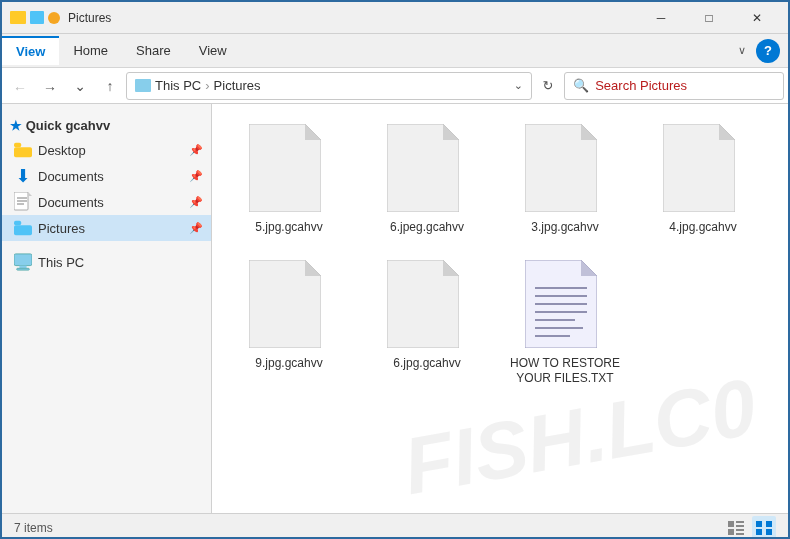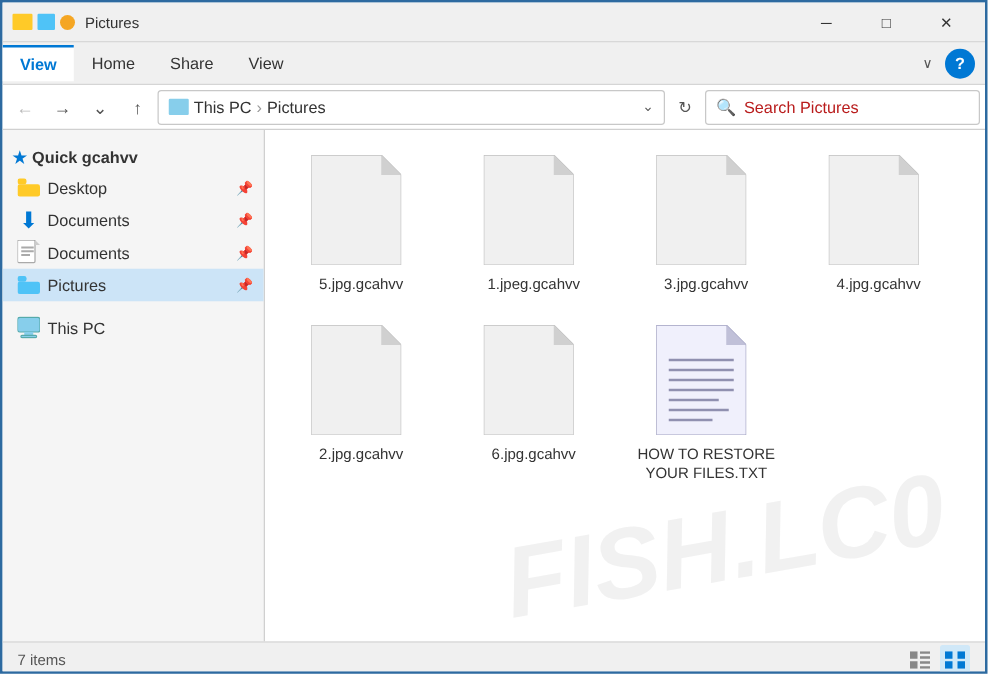--- a/index.html
+++ b/index.html
@@ -406,21 +406,21 @@
         <span class="file-name">5.jpg.gcahvv</span>
       </div>
 
       <div class="file-item">
         <div class="file-icon-container">
           <svg width="72" height="88" viewBox="0 0 72 88">
             <polygon points="0,0 56,0 72,16 72,88 0,88" fill="#f0f0f0" stroke="#c0c0c0" stroke-width="1"></polygon>
             <polygon points="56,0 72,16 56,16" fill="#d0d0d0"></polygon>
           </svg>
         </div>
-        <span class="file-name">1.jpeg.gcahvv</span>
+        <span class="file-name">6.jpeg.gcahvv</span>
       </div>
 
       <div class="file-item">
         <div class="file-icon-container">
           <svg width="72" height="88" viewBox="0 0 72 88">
             <polygon points="0,0 56,0 72,16 72,88 0,88" fill="#f0f0f0" stroke="#c0c0c0" stroke-width="1"></polygon>
             <polygon points="56,0 72,16 56,16" fill="#d0d0d0"></polygon>
           </svg>
         </div>
         <span class="file-name">3.jpg.gcahvv</span>
@@ -436,21 +436,21 @@
         <span class="file-name">4.jpg.gcahvv</span>
       </div>
 
       <div class="file-item">
         <div class="file-icon-container">
           <svg width="72" height="88" viewBox="0 0 72 88">
             <polygon points="0,0 56,0 72,16 72,88 0,88" fill="#f0f0f0" stroke="#c0c0c0" stroke-width="1"></polygon>
             <polygon points="56,0 72,16 56,16" fill="#d0d0d0"></polygon>
           </svg>
         </div>
-        <span class="file-name">2.jpg.gcahvv</span>
+        <span class="file-name">9.jpg.gcahvv</span>
       </div>
 
       <div class="file-item">
         <div class="file-icon-container">
           <svg width="72" height="88" viewBox="0 0 72 88">
             <polygon points="0,0 56,0 72,16 72,88 0,88" fill="#f0f0f0" stroke="#c0c0c0" stroke-width="1"></polygon>
             <polygon points="56,0 72,16 56,16" fill="#d0d0d0"></polygon>
           </svg>
         </div>
         <span class="file-name">6.jpg.gcahvv</span>

